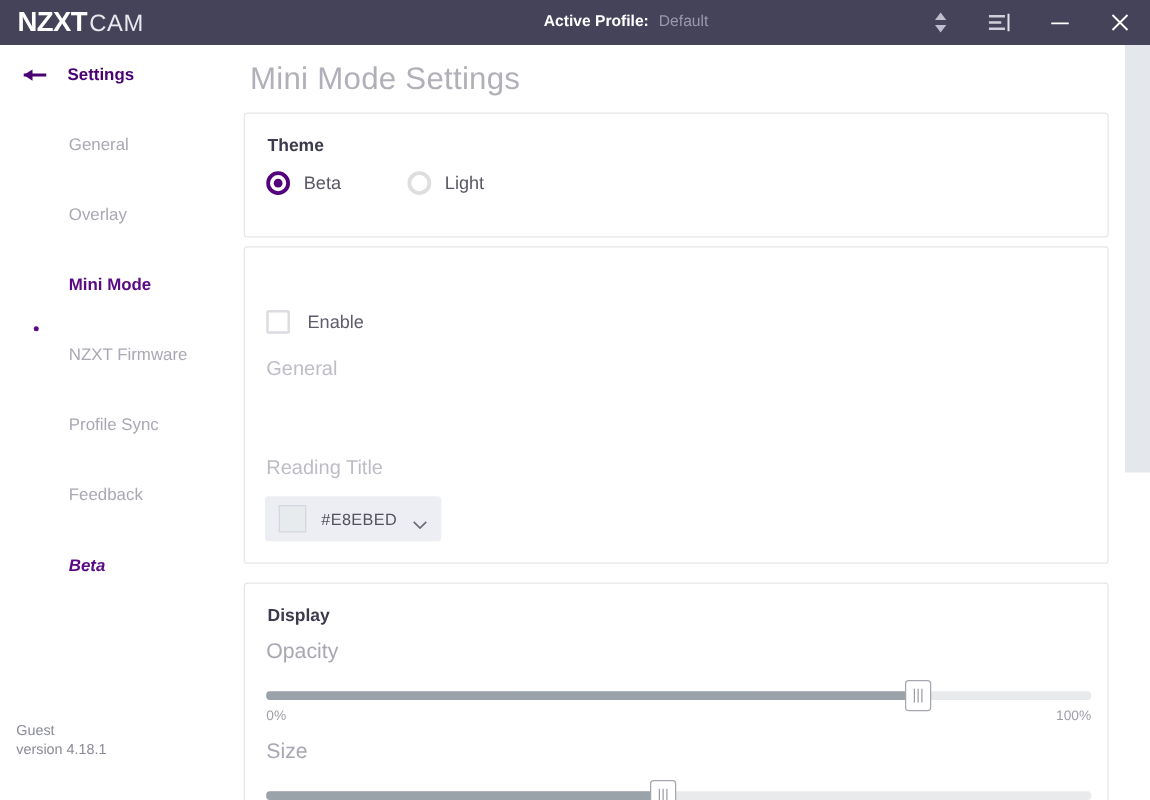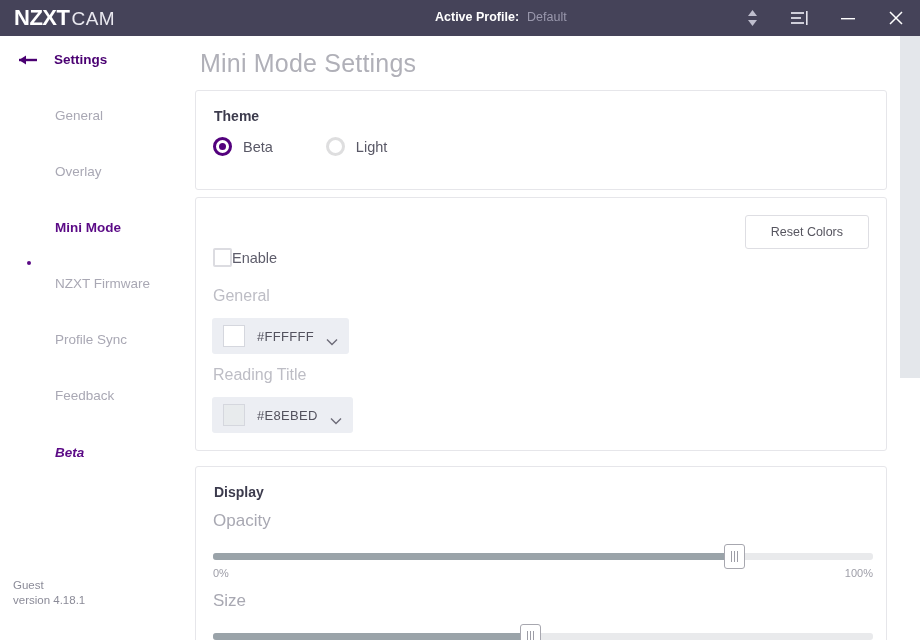--- a/index.html
+++ b/index.html
@@ -83,21 +83,21 @@
   .radio-circle{
     width:19px; height:19px; border-radius:50%;
     border:3px solid #dededf; background:#ffffff;
     display:flex; align-items:center; justify-content:center;
   }
   .radio-circle.on{ border-color:#53017d; }
   .radio-dot{ width:7px; height:7px; border-radius:50%; background:#53017d; }
   .radio-label{ font-size:14.5px; color:#595866; }
 
   
-  .check-row{ display:flex; align-items:center; cursor:pointer; }
+  .check-row{ display:flex; align-items:center; gap:14px; cursor:pointer; }
   .checkbox{
     width:19px; height:19px; border:2px solid #dcdce1; border-radius:2px; background:#ffffff;
   }
   .check-label{ font-size:14.5px; color:#5e5d6b; }
 
   
   .reset-btn{
     position:absolute; right:17px; top:17px;
     background:#ffffff; border:1px solid #dedee3; border-radius:3px;
     font-size:12.5px; color:#56555f; padding:9px 25px; cursor:pointer;
@@ -225,37 +225,27 @@
       </div>
       <div class="radio">
         <span class="radio-circle"></span>
         <span class="radio-label">Light</span>
       </div>
     </div>
   </div>
 
   <div class="card" style="top:161px; height:254px;">
 
-    <button class="reset-btn">Reset Colors</button>
 
     <div class="check-row" style="position:absolute; top:50px; left:17px;">
       <span class="checkbox"></span>
       <span class="check-label">Enable</span>
     </div>
 
     <div class="sub-label" style="position:absolute; top:89px; left:17px;">General</div>
-    <div class="color-dd" style="position:absolute; top:120px; left:16px;">
-      <span class="color-swatch" style="background:#FFFFFF"></span>
-      <span class="color-hex">#FFFFFF</span>
-      <span class="chev">
-        <svg width="12" height="8" viewBox="0 0 12 8">
-            <path d="M1,1.5 L6,6.5 L11,1.5" stroke="#6d6c78" stroke-width="1.4" fill="none"></path>
-          </svg>
-      </span>
-    </div>
 
     <div class="sub-label" style="position:absolute; top:168px; left:17px;">Reading Title</div>
     <div class="color-dd" style="position:absolute; top:199px; left:16px;">
       <span class="color-swatch" style="background:#E8EBED"></span>
       <span class="color-hex">#E8EBED</span>
       <span class="chev">
         <svg width="12" height="8" viewBox="0 0 12 8">
             <path d="M1,1.5 L6,6.5 L11,1.5" stroke="#6d6c78" stroke-width="1.4" fill="none"></path>
           </svg>
       </span>

